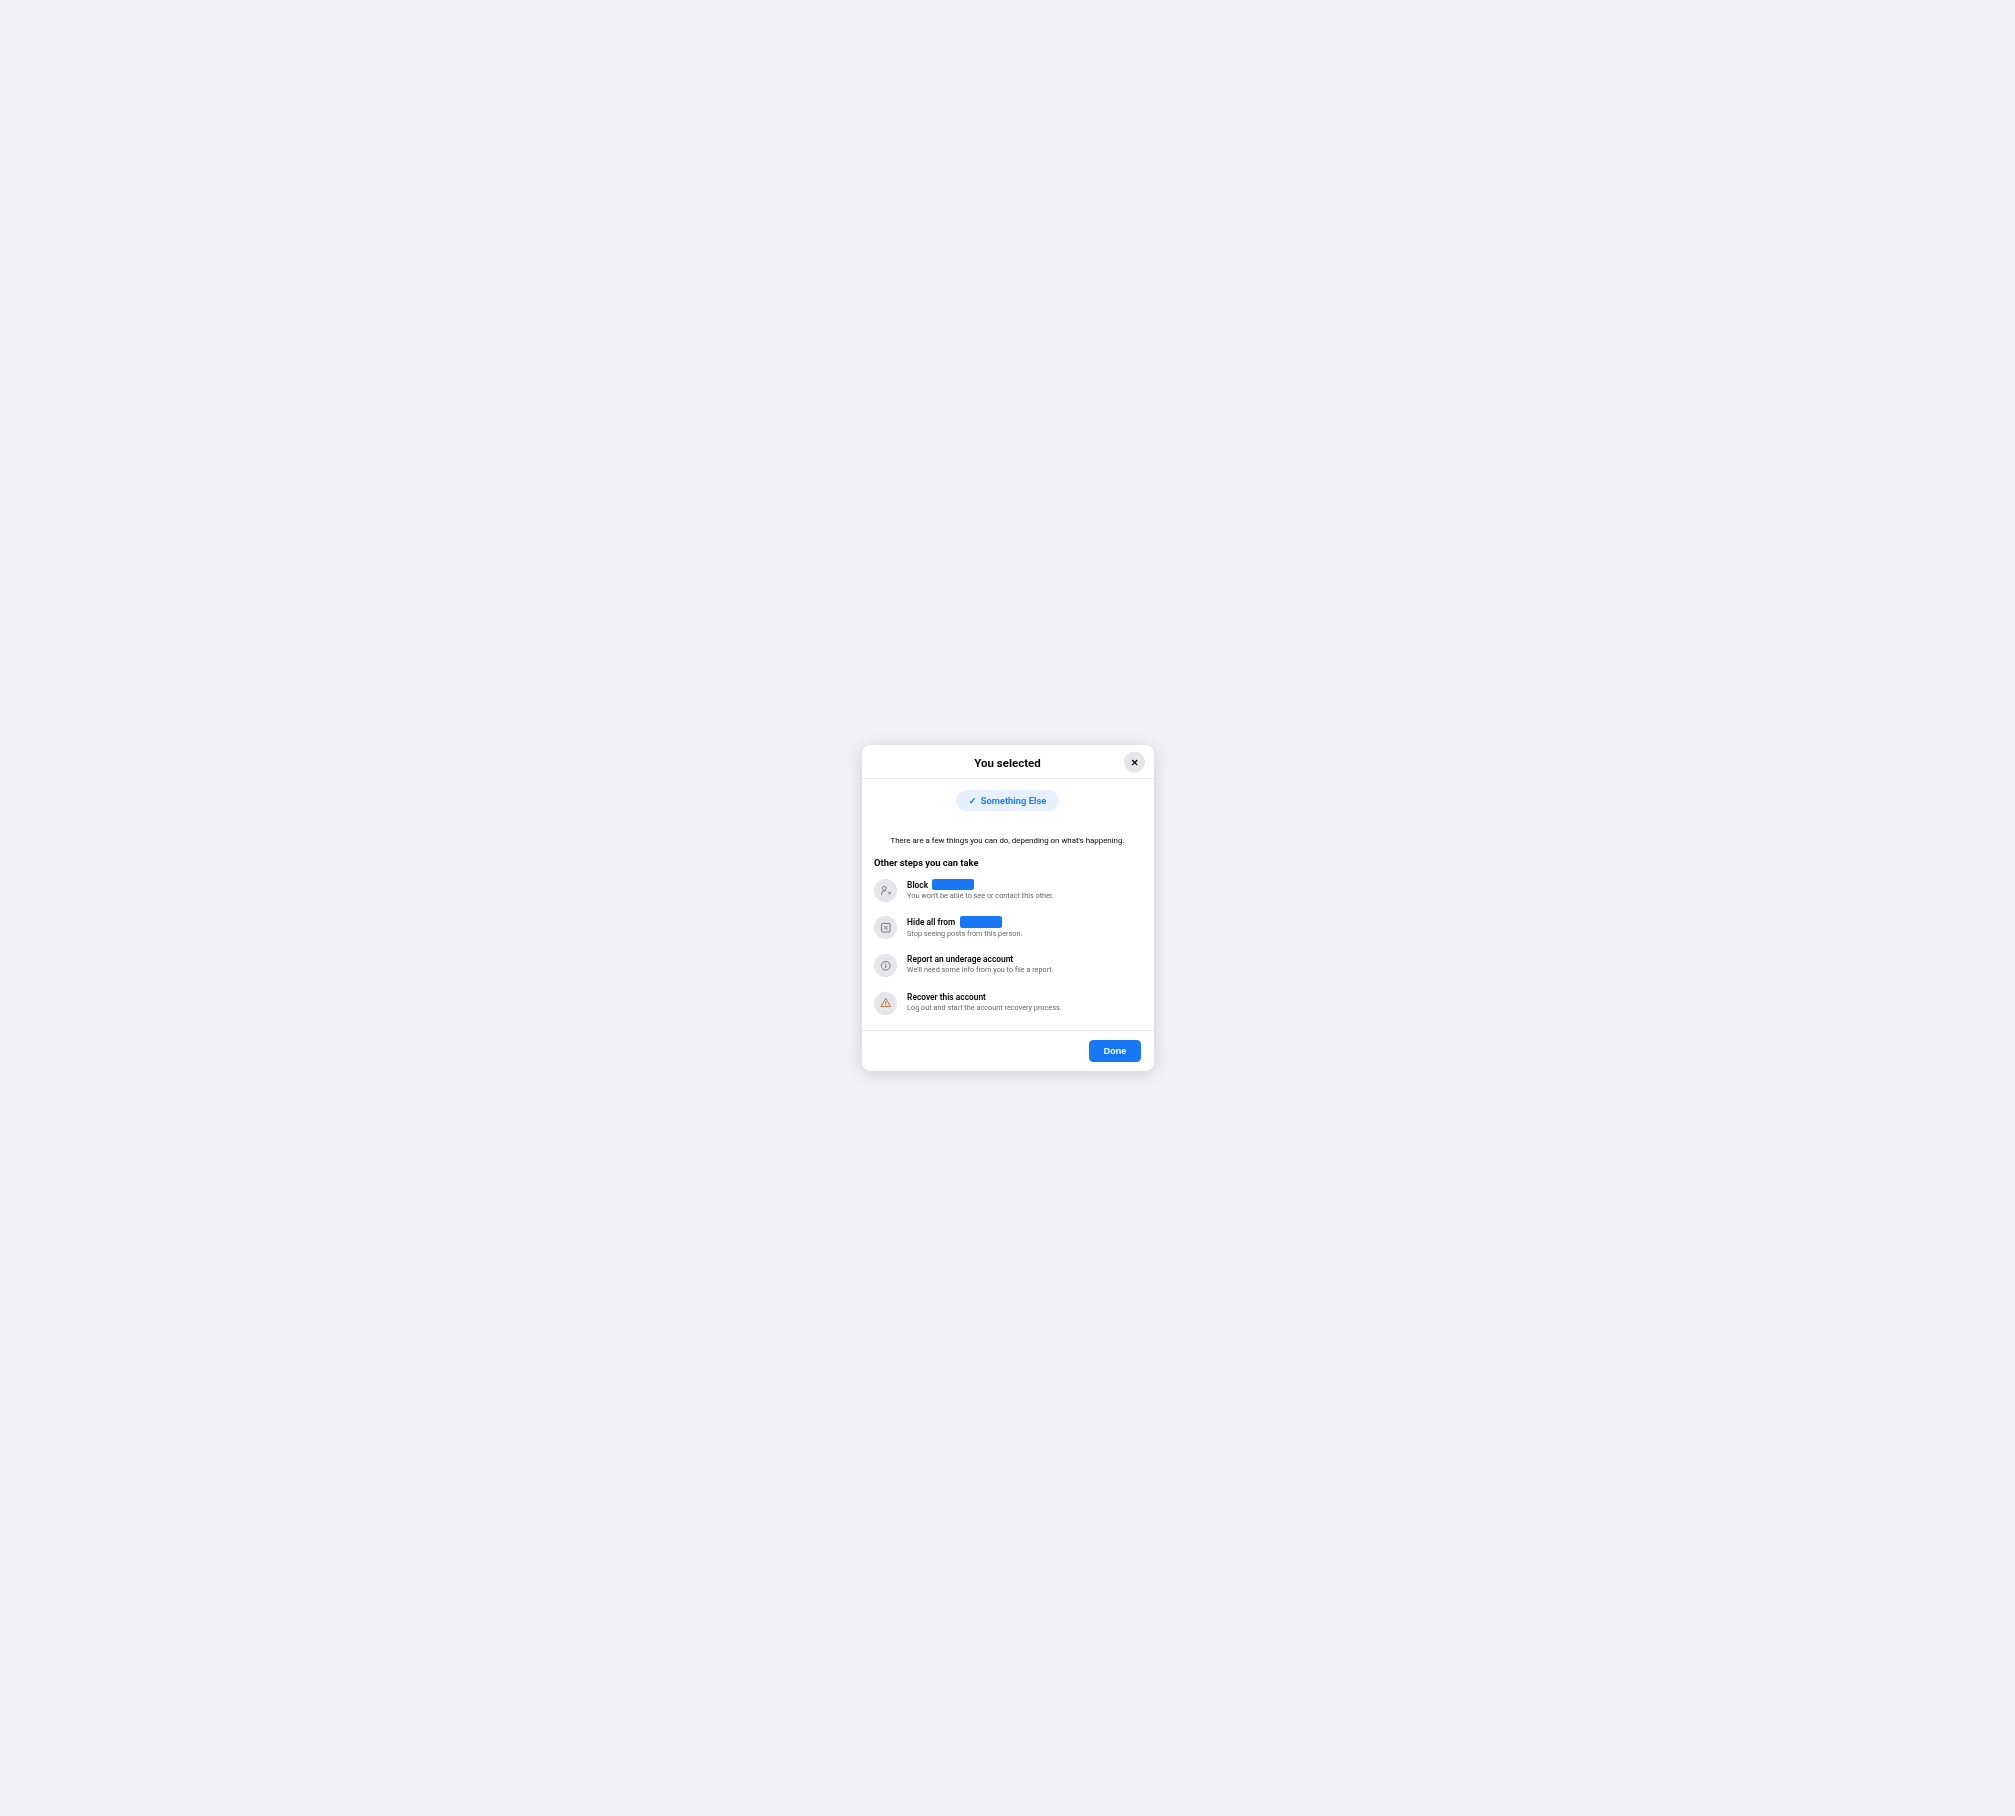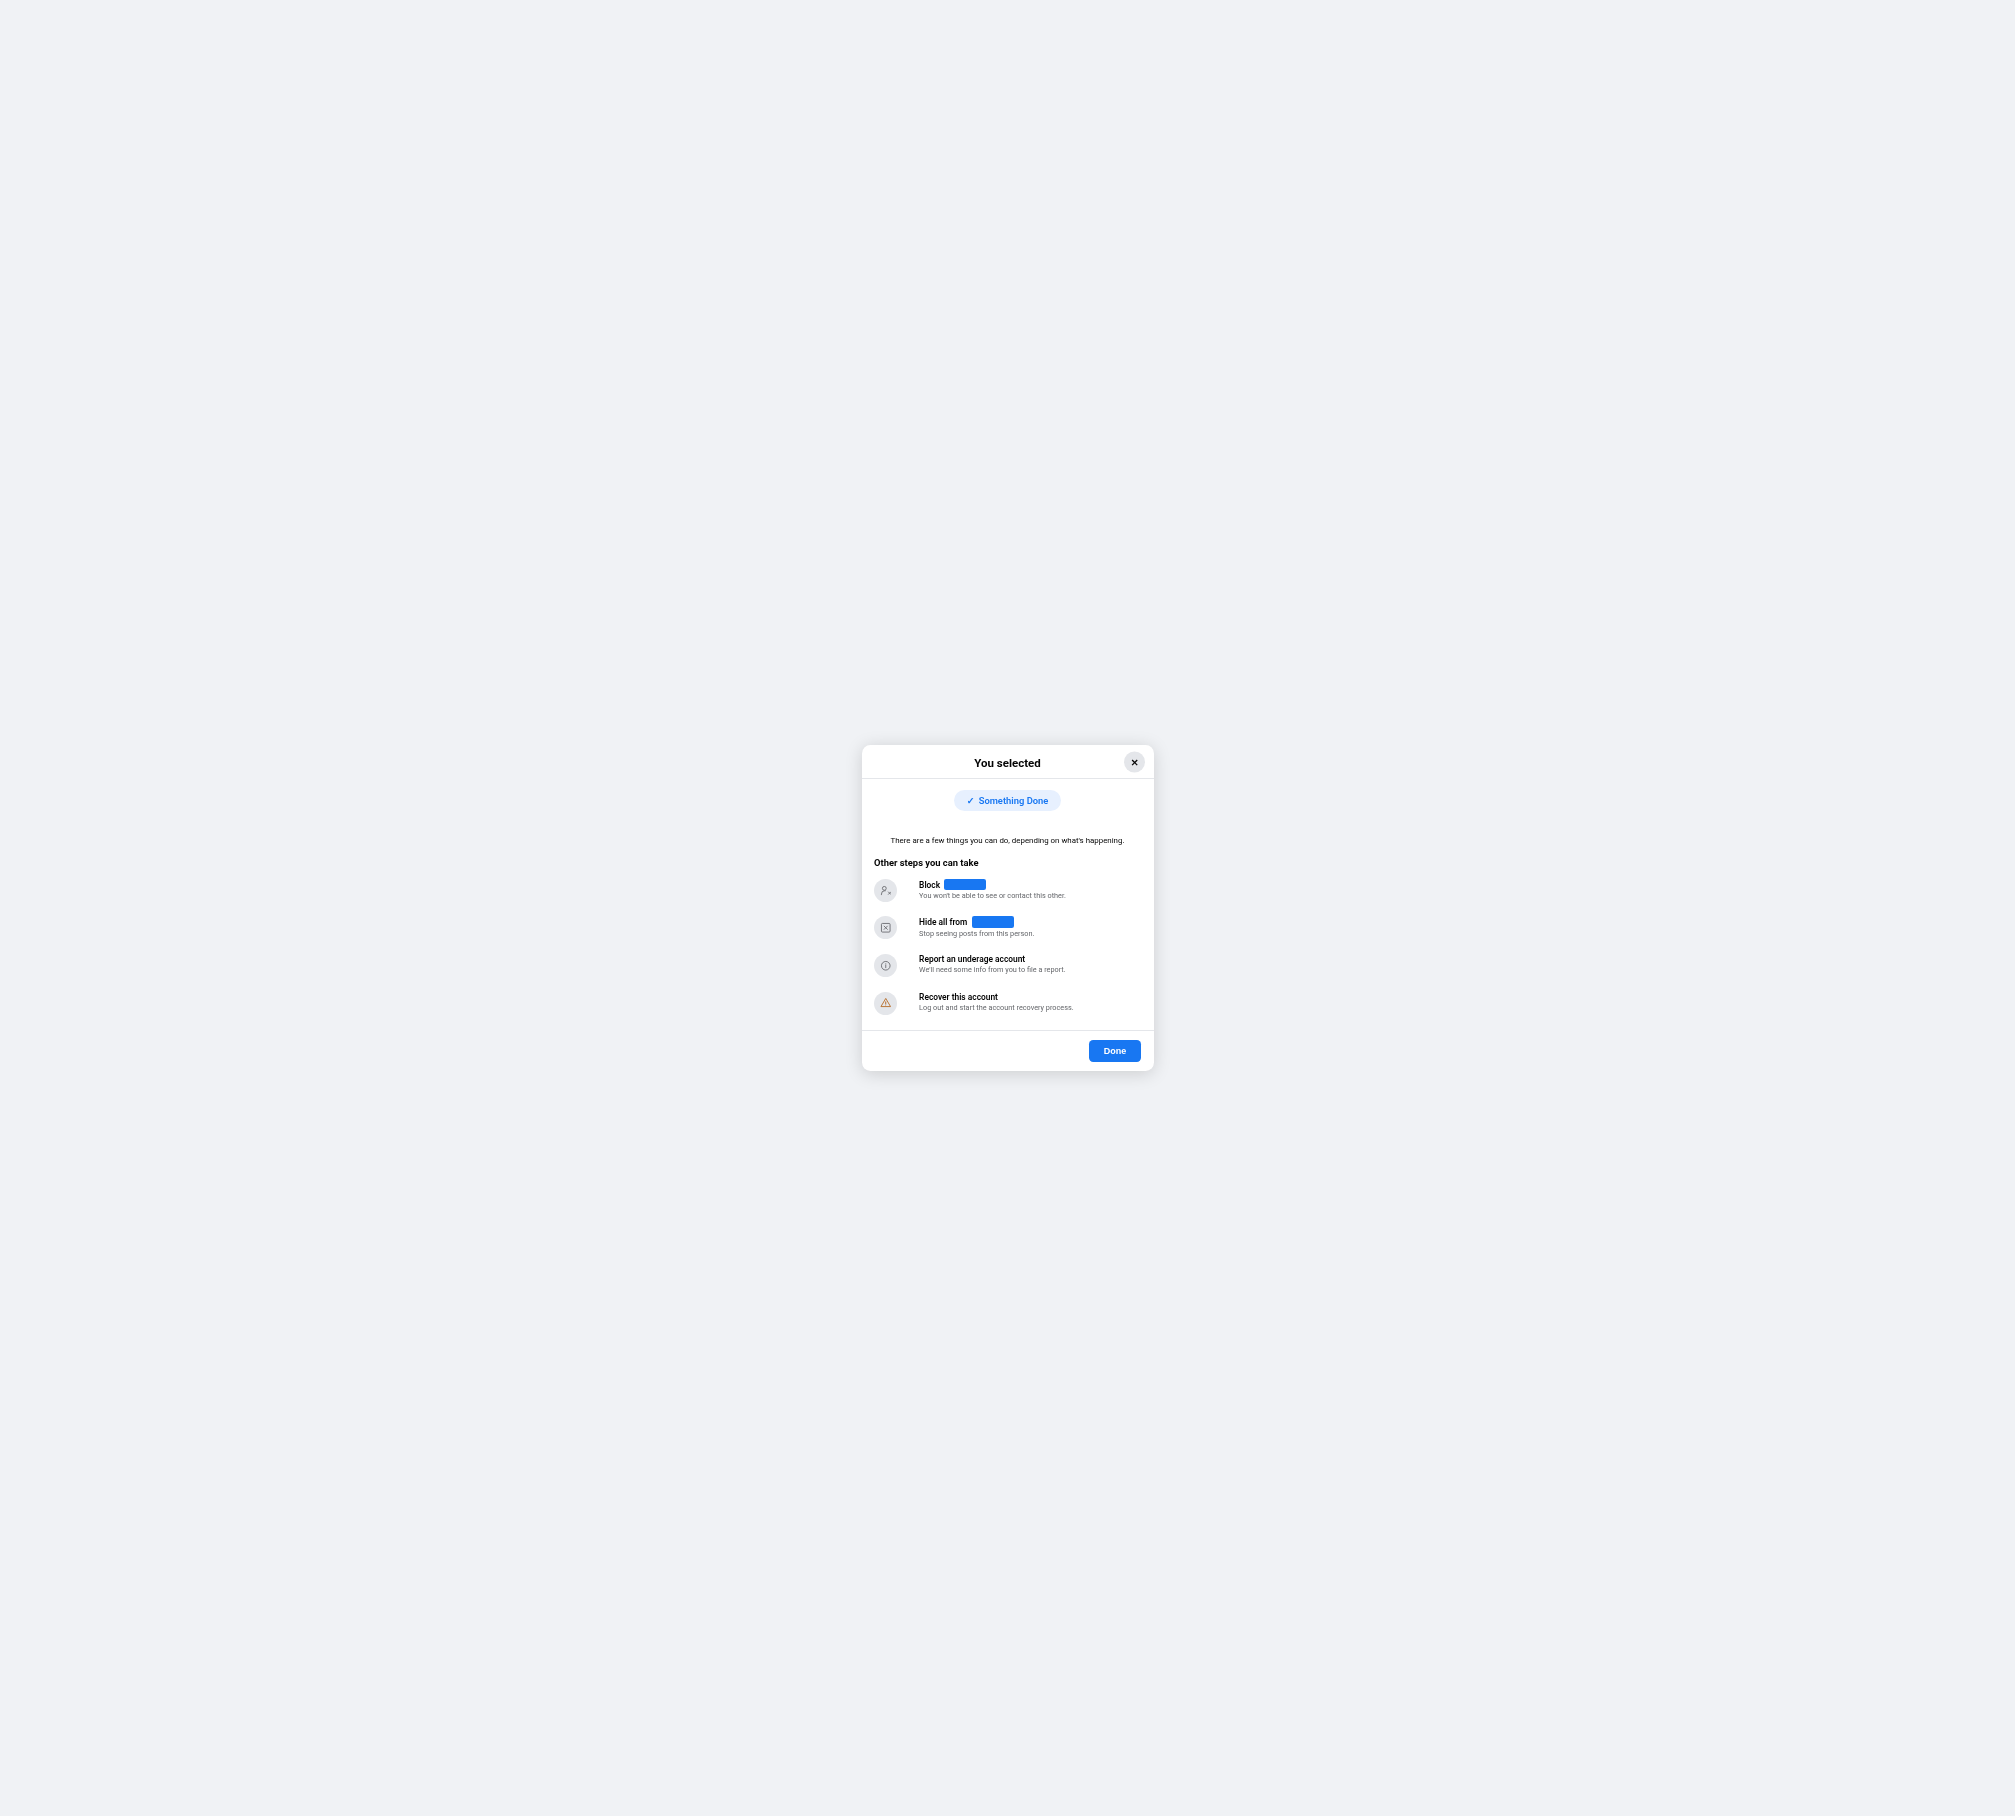--- a/index.html
+++ b/index.html
@@ -107,21 +107,21 @@
 
     .action-list {
       display: flex;
       flex-direction: column;
       gap: 0;
     }
 
     .action-item {
       display: flex;
       align-items: flex-start;
-      gap: 22px;
+      gap: 10px;
       padding: 7.3px 0;
       cursor: pointer;
     }
 
     .action-icon {
       width: 23px;
       height: 23px;
       border-radius: 50%;
       background: #e4e6ea;
       display: flex;
@@ -206,21 +206,21 @@
     <button class="close-button">
       <span>✕</span>
     </button>
   </div>
 
   <div class="modal-body">
 
     <div class="selection-badge">
       <div class="badge-pill">
         <span class="checkmark">✓</span>
-        <span>Something Done</span>
+        <span>Something Else</span>
       </div>
     </div>
 
     <p class="description-text">There are a few things you can do, depending on what's happening.</p>
 
     <h2 class="section-title">Other steps you can take</h2>
 
     <div class="action-list">
 
       <div class="action-item">

